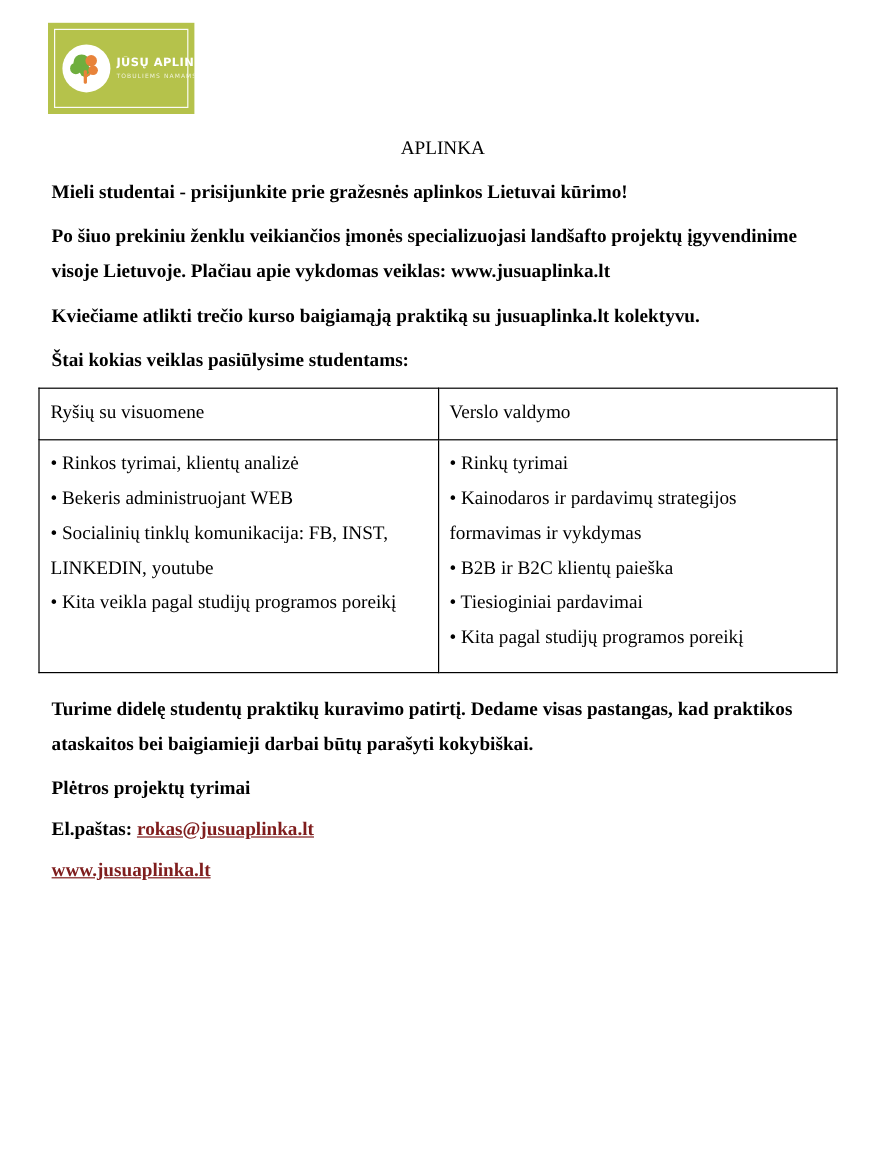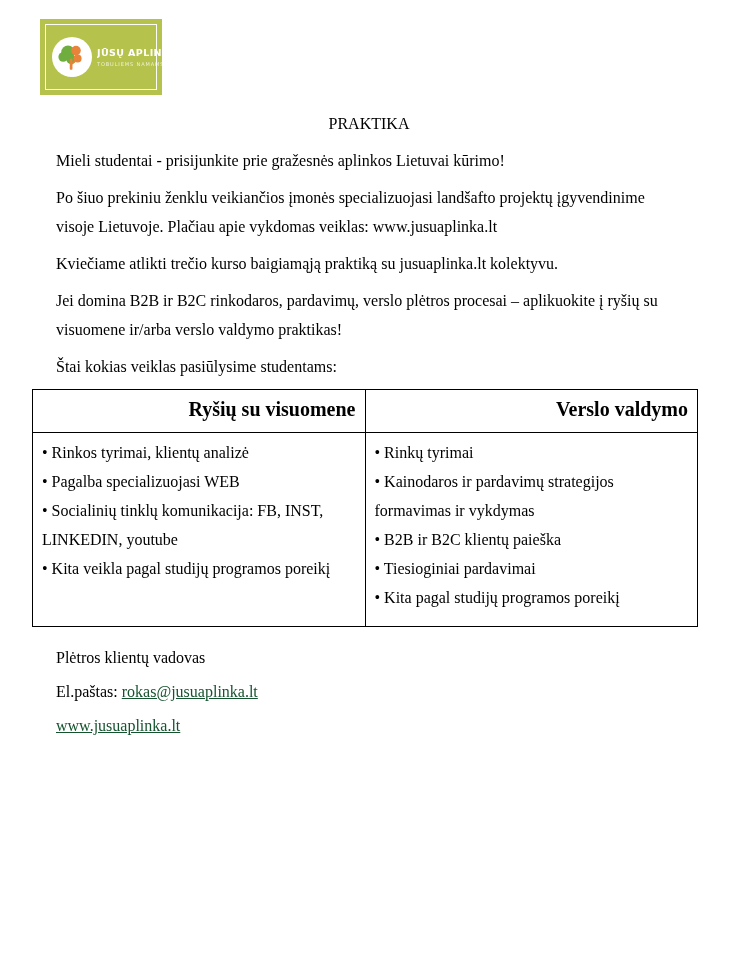--- a/index.html
+++ b/index.html
@@ -51,45 +51,45 @@
     margin-top: 2px; white-space: nowrap;
   }
 
   
   .title {
     font-size: 16px; font-weight: 400;
     text-align: center;
     margin: 14px 0 8px;
     line-height: 29px;
   }
-  p.doc { margin: 0 16px 8px; line-height: 29px; }
+  p.doc { margin: 0 3px 8px; line-height: 29px; font-weight: bold; }
 
   
   table.activities {
     border-collapse: collapse;
     width: calc(100% + 8px);
     margin: 3px 0 16px -8px;
     table-layout: fixed;
   }
   table.activities th, table.activities td {
     border: 1px solid #000000;
     vertical-align: top;
     text-align: left;
   }
   table.activities th {
-    font-weight: 700; font-size: 20px;
-    padding: 5px 9px 8px; line-height: 29px; text-align: right;
+    font-weight: 400; font-size: 16px;
+    padding: 5px 9px 8px; line-height: 29px;
   }
   table.activities td { padding: 5px 9px 14px; }
   .bullet { margin: 0; line-height: 29px; }
   .bullet::before { content: "\2022  "; }
 
   
   .contact p.doc { margin-bottom: 5px; }
-  a { color: #14532d; text-decoration: underline; cursor: pointer; }
+  a { color: #7f1d1d; text-decoration: underline; cursor: pointer; }
 </style>
 </head>
 <body>
 
 <div class="page">
 
   <div class="logo">
     <div class="logo-frame"></div>
     <div class="logo-circle">
       <svg width="32" height="32" viewBox="0 0 40 40" aria-hidden="true">
@@ -101,52 +101,52 @@
         <rect x="17.2" y="22" width="3.4" height="14" rx="1.2" fill="#e8833a"></rect>
         <path d="M18.5 28 L25 23 L26.5 24.5 L19.5 30 Z" fill="#e8833a"></path>
       </svg>
     </div>
     <div class="logo-textcol">
       <div class="logo-brand">JŪSŲ APLINKA</div>
       <div class="logo-tagline">TOBULIEMS NAMAMS</div>
     </div>
   </div>
 
-  <h1 class="title">PRAKTIKA</h1>
+  <h1 class="title">APLINKA</h1>
 
   <p class="doc">Mieli studentai - prisijunkite prie gražesnės aplinkos Lietuvai kūrimo!</p>
   <p class="doc">Po šiuo prekiniu ženklu veikiančios įmonės specializuojasi landšafto projektų įgyvendinime visoje Lietuvoje. Plačiau apie vykdomas veiklas: www.jusuaplinka.lt</p>
   <p class="doc">Kviečiame atlikti trečio kurso baigiamąją praktiką su jusuaplinka.lt kolektyvu.</p>
-  <p class="doc">Jei domina B2B ir B2C rinkodaros, pardavimų, verslo plėtros procesai – aplikuokite į ryšių su visuomene ir/arba verslo valdymo praktikas!</p>
   <p class="doc">Štai kokias veiklas pasiūlysime studentams:</p>
 
   <table class="activities">
     <tbody>
       <tr>
         <th>Ryšių su visuomene</th>
         <th>Verslo valdymo</th>
       </tr>
       <tr>
         <td>
           <p class="bullet">Rinkos tyrimai, klientų analizė</p>
-          <p class="bullet">Pagalba specializuojasi WEB</p>
+          <p class="bullet">Bekeris administruojant WEB</p>
           <p class="bullet">Socialinių tinklų komunikacija: FB, INST, LINKEDIN, youtube</p>
           <p class="bullet">Kita veikla pagal studijų programos poreikį</p>
         </td>
         <td>
           <p class="bullet">Rinkų tyrimai</p>
           <p class="bullet">Kainodaros ir pardavimų strategijos formavimas ir vykdymas</p>
           <p class="bullet">B2B ir B2C klientų paieška</p>
           <p class="bullet">Tiesioginiai pardavimai</p>
           <p class="bullet">Kita pagal studijų programos poreikį</p>
         </td>
       </tr>
     </tbody>
   </table>
 
+  <p class="doc">Turime didelę studentų praktikų kuravimo patirtį. Dedame visas pastangas, kad praktikos ataskaitos bei baigiamieji darbai būtų parašyti kokybiškai.</p>
 
   <div class="contact">
-    <p class="doc">Plėtros klientų vadovas</p>
+    <p class="doc">Plėtros projektų tyrimai</p>
     <p class="doc"><span>El.paštas: </span><a href="#">rokas@jusuaplinka.lt</a></p>
     <p class="doc"><a href="#">www.jusuaplinka.lt</a></p>
   </div>
 
 </div>
 
 </body></html>

